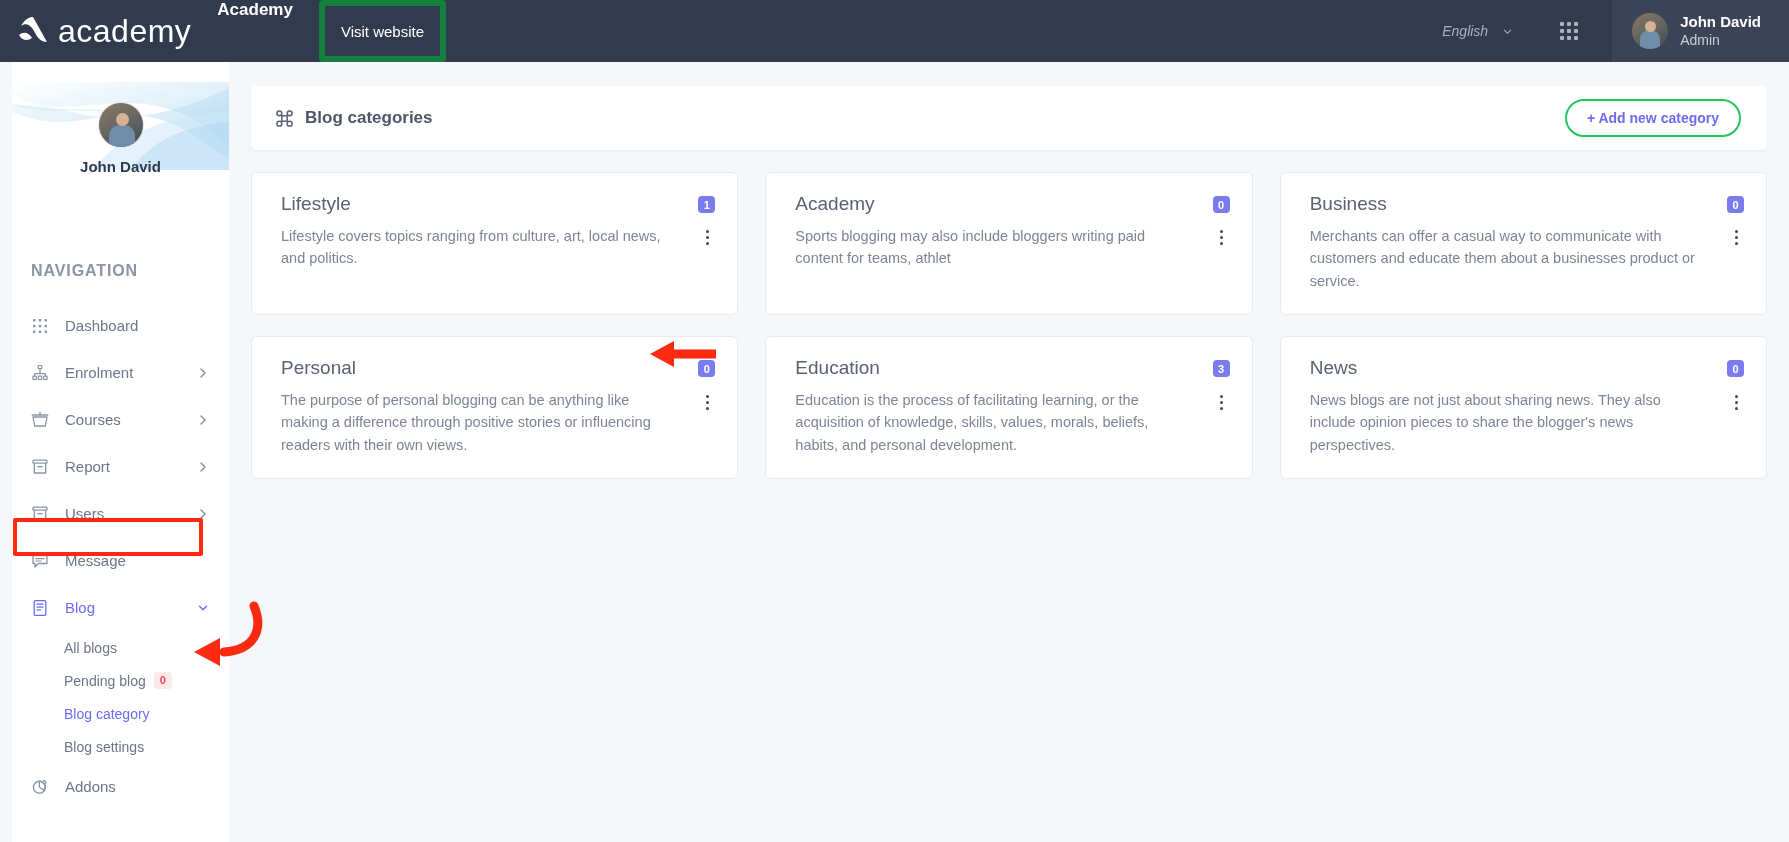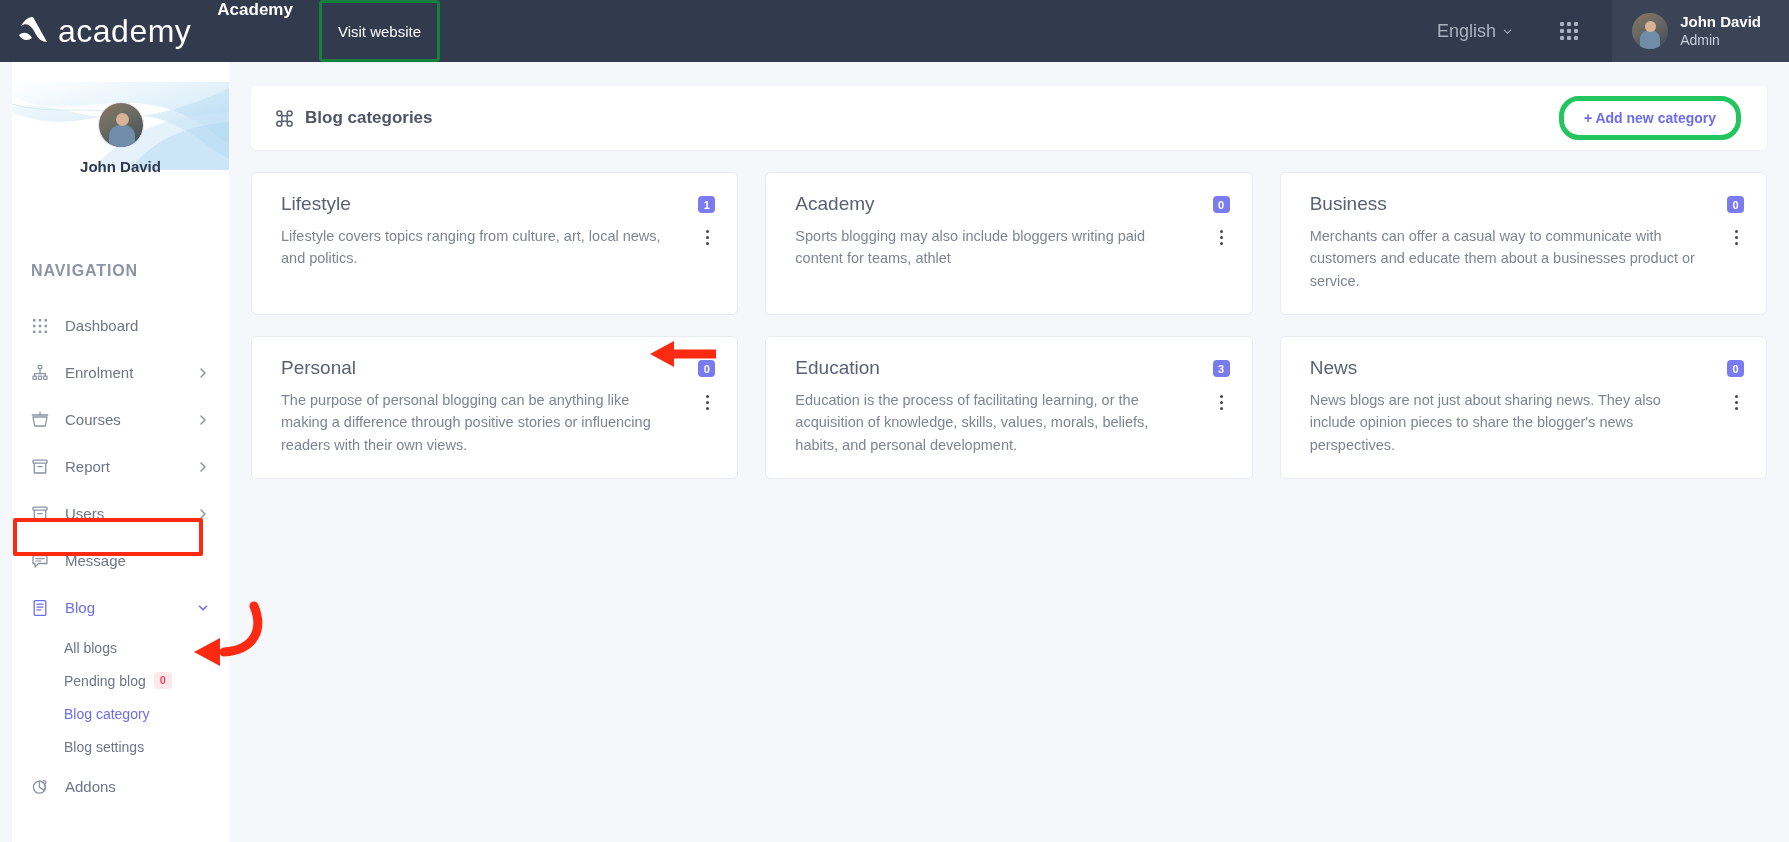--- a/index.html
+++ b/index.html
@@ -25,31 +25,31 @@
   .logo-word {
     color: #ffffff; font-size: 32px; letter-spacing: 0.5px;
     font-weight: 400; line-height: 1;
   }
   .brand-name {
     color: #ffffff; font-size: 17px; font-weight: 700;
     margin-left: 26px;
   }
   .visit-btn {
     margin-left: 26px;
-    border: 3px solid #15803d; border-radius: 4px;
+    border: 6px solid #15803d; border-radius: 4px;
     background: transparent; color: #ffffff;
     font-size: 15px; font-family: inherit;
     padding: 10px 16px; cursor: pointer;
   }
   .topbar-right {
     margin-left: auto; display: flex; align-items: center; height: 62px;
   }
   .lang {
-    color: #aab1c0; font-size: 18px; display: flex;
-    align-items: center; gap: 7px; cursor: pointer; padding: 0 10px;
+    color: #aab1c0; font-size: 14px; display: flex;
+    align-items: center; gap: 15px; cursor: pointer; padding: 0 10px; font-style: italic;
   }
   .chev-sm { width: 9px; height: 9px; display:block; }
   .apps-grid {
     display: grid; grid-template-columns: repeat(3, 4px);
     grid-template-rows: repeat(3, 4px); gap: 3px;
     margin: 0 34px 0 38px; cursor: pointer;
   }
   .apps-grid i { width: 4px; height: 4px; background: #aab1c0; border-radius: 1px; display:block; }
   .user-box {
     background: #3b4357; height: 62px; display: flex; align-items: center;
@@ -149,21 +149,21 @@
     display: flex; align-items: center; padding: 0 26px 0 24px;
     box-shadow: 0 1px 2px rgba(30,40,70,.05);
   }
   .panel-title {
     display: flex; align-items: center; gap: 11px;
     font-size: 17px; font-weight: 700; color: #4e5567; justify-content: space-between;
   }
   .cmd-ic { width: 19px; height: 19px; display:block; }
   .add-btn {
     margin-left: auto;
-    border: 5px solid #22c55e; color: #6c6cf0; background: #ffffff;
+    border: 2px solid #22c55e; color: #6c6cf0; background: #ffffff;
     border-radius: 20px; font-size: 14px; font-weight: 700; font-family: inherit;
     padding: 9px 20px; cursor: pointer; white-space: nowrap;
   }
 
   .cards {
     position: absolute; top: 110px; left: 22px; width: 1516px;
     display: grid; grid-template-columns: repeat(3, 1fr);
     column-gap: 27px; row-gap: 21px;
   }
   .card {

